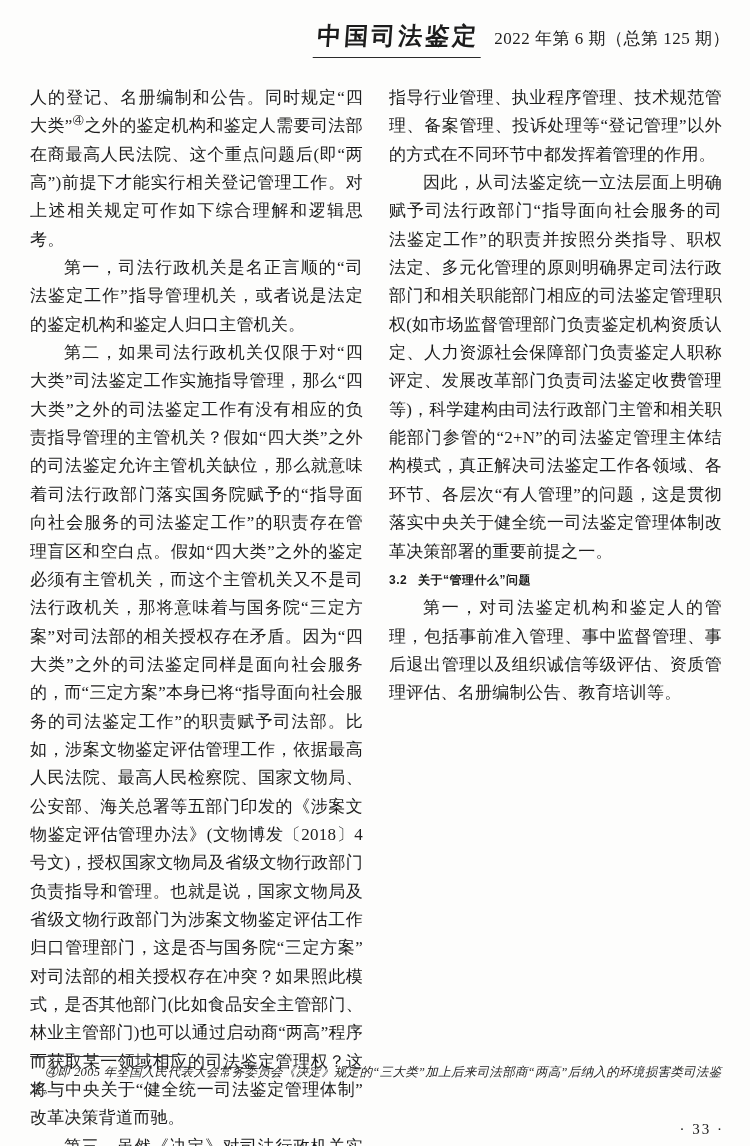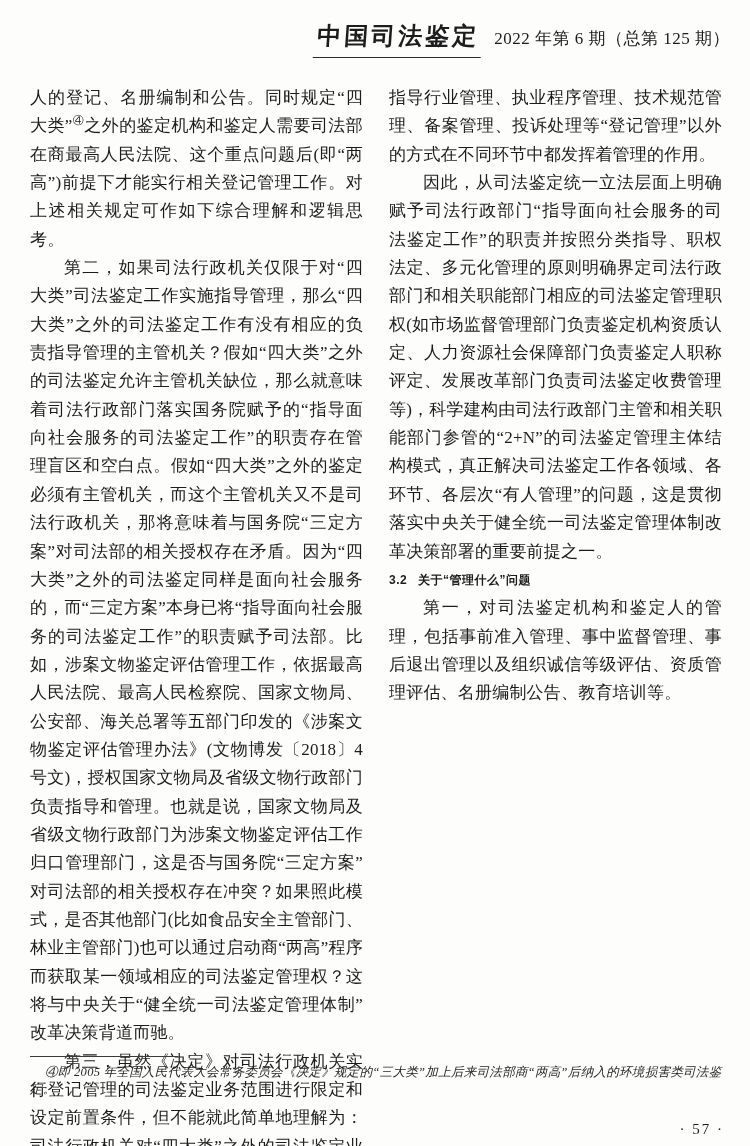--- a/index.html
+++ b/index.html
@@ -121,20 +121,21 @@
 
   <header class="page-header">
     <span class="journal-title">中国司法鉴定</span>
     <span class="issue-info">2022 年第 6 期（总第 125 期）</span>
   </header>
 
   <main class="columns">
 
     <section class="column">
       <p class="cont"><span>人的登记、名册编制和公告。同时规定“四大类”</span><sup class="fnref">④</sup><span>之外的鉴定机构和鉴定人需要司法部在商最高人民法院、这个重点问题后(即“两高”)前提下才能实行相关登记管理工作。对上述相关规定可作如下综合理解和逻辑思考。</span></p>
+      <p>第一，司法行政机关是名正言顺的“司法鉴定工作”指导管理机关，或者说是法定的鉴定机构和鉴定人归口主管机关。</p>
       <p>第二，如果司法行政机关仅限于对“四大类”司法鉴定工作实施指导管理，那么“四大类”之外的司法鉴定工作有没有相应的负责指导管理的主管机关？假如“四大类”之外的司法鉴定允许主管机关缺位，那么就意味着司法行政部门落实国务院赋予的“指导面向社会服务的司法鉴定工作”的职责存在管理盲区和空白点。假如“四大类”之外的鉴定必须有主管机关，而这个主管机关又不是司法行政机关，那将意味着与国务院“三定方案”对司法部的相关授权存在矛盾。因为“四大类”之外的司法鉴定同样是面向社会服务的，而“三定方案”本身已将“指导面向社会服务的司法鉴定工作”的职责赋予司法部。比如，涉案文物鉴定评估管理工作，依据最高人民法院、最高人民检察院、国家文物局、公安部、海关总署等五部门印发的《涉案文物鉴定评估管理办法》(文物博发〔2018〕4 号文)，授权国家文物局及省级文物行政部门负责指导和管理。也就是说，国家文物局及省级文物行政部门为涉案文物鉴定评估工作归口管理部门，这是否与国务院“三定方案”对司法部的相关授权存在冲突？如果照此模式，是否其他部门(比如食品安全主管部门、林业主管部门)也可以通过启动商“两高”程序而获取某一领域相应的司法鉴定管理权？这将与中央关于“健全统一司法鉴定管理体制”改革决策背道而驰。</p>
       <p>第三，虽然《决定》对司法行政机关实行登记管理的司法鉴定业务范围进行限定和设定前置条件，但不能就此简单地理解为：司法行政机关对“四大类”之外的司法鉴定业务实行登记管理之外的其他多元化管理行为违反《决定》。难道“登记管理”就是全部、唯一的司法鉴定管理方式吗？笔者认为不能狭隘地将司法鉴定管理方式限定为登记管理。诸如</p>
     </section>
 
     <section class="column">
       <p class="cont">指导行业管理、执业程序管理、技术规范管理、备案管理、投诉处理等“登记管理”以外的方式在不同环节中都发挥着管理的作用。</p>
       <p>因此，从司法鉴定统一立法层面上明确赋予司法行政部门“指导面向社会服务的司法鉴定工作”的职责并按照分类指导、职权法定、多元化管理的原则明确界定司法行政部门和相关职能部门相应的司法鉴定管理职权(如市场监督管理部门负责鉴定机构资质认定、人力资源社会保障部门负责鉴定人职称评定、发展改革部门负责司法鉴定收费管理等)，科学建构由司法行政部门主管和相关职能部门参管的“2+N”的司法鉴定管理主体结构模式，真正解决司法鉴定工作各领域、各环节、各层次“有人管理”的问题，这是贯彻落实中央关于健全统一司法鉴定管理体制改革决策部署的重要前提之一。</p>
       <h3 class="sec-heading">
         <span class="sec-num">3.2</span><span>关于“管理什么”问题</span>
       </h3>
@@ -142,15 +143,15 @@
 
     </section>
 
   </main>
 
   <footer class="footnote-area">
     <div class="fn-rule"></div>
     <p class="footnote"><span>④</span><span>即 2005 年全国人民代表大会常务委员会《决定》规定的“三大类”加上后来司法部商“两高”后纳入的环境损害类司法鉴定。</span></p>
   </footer>
 
-  <div class="page-number">· 57 ·</div>
+  <div class="page-number">· 33 ·</div>
 
 </div>
 
 </body></html>

